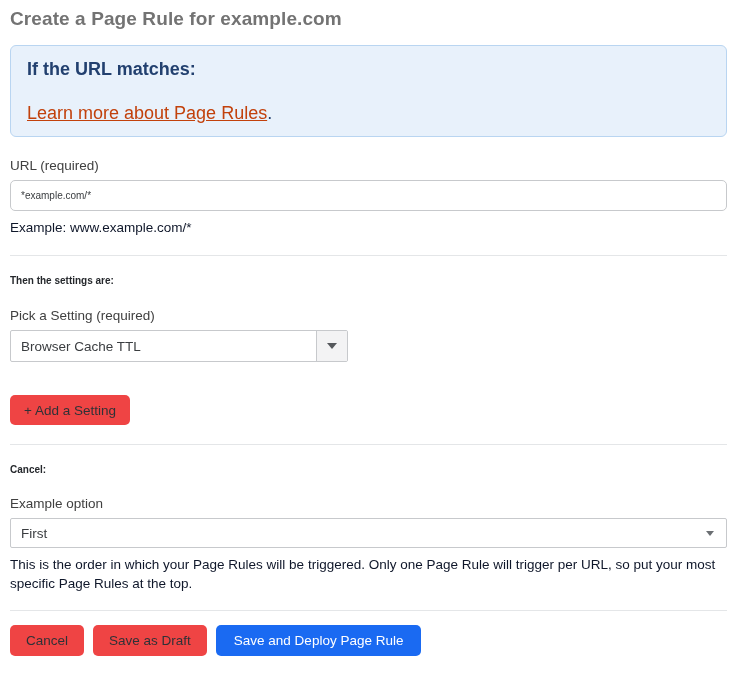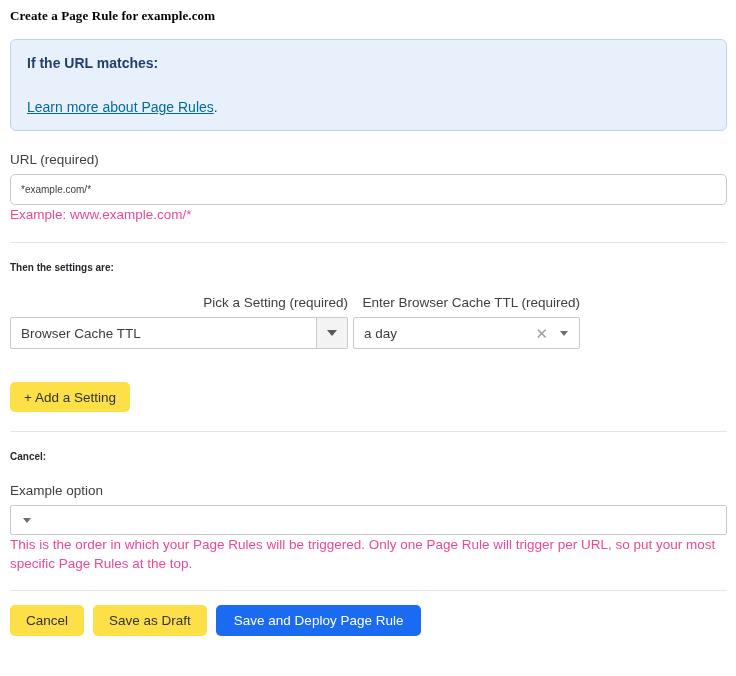--- a/index.html
+++ b/index.html
@@ -6,39 +6,38 @@
   html, body { background: #ffffff; }
   body {
     width: 736px;
     height: 676px;
     font-family: "Liberation Sans", "DejaVu Sans", sans-serif;
     color: #36393d;
     padding: 8px 9px 0 10px;
     overflow: hidden;
   }
   .page-title {
-    font-size: 13px;
+    font-size: 19px;
     font-weight: bold;
-    color: #000000;
+    color: #737373;
     letter-spacing: 0.1px;
-    font-family: Liberation Serif, serif;
   }
   .info-box {
     margin-top: 15px;
     background: #e8f1fb;
     border: 1px solid #b9d5f1;
     border-radius: 6px;
     padding: 12px 16px;
-    font-size: 14px;
+    font-size: 18px;
     line-height: 22px;
     color: #22406f;
   }
   .info-box .info-heading { font-weight: bold; }
   .info-link {
-    color: #0369a1;
+    color: #c2410c;
     text-decoration: underline;
     cursor: pointer;
   }
   .field-label {
     margin-top: 21px;
     font-size: 13.5px;
     color: #404040;
   }
   .text-input {
     display: block;
@@ -48,41 +47,41 @@
     border: 1px solid #c7c9cc;
     border-radius: 5px;
     padding: 0 10px;
     font-family: "Liberation Sans", "DejaVu Sans", sans-serif;
     font-size: 10px;
     color: #3a3d40;
     outline: none;
     background: #fff;
   }
   .helper-text {
-    font-size: 13.5px;
-    color: #ec4899;
+    margin-top: 7px;
+    font-size: 13.5px;
+    color: #0f172a;
     line-height: 19px;
   }
   .divider {
     border: none;
     border-top: 1px solid #e4e6e8;
     margin: 17px 0 0 0;
   }
   .section-heading {
     margin-top: 19px;
     font-size: 10px;
     font-weight: bold;
     color: #25282c;
   }
   .settings-row {
     display: flex;
-    gap: 5px;
+    gap: 18px;
     align-items: flex-start;
     margin-top: 1px;
-    text-align: right;
   }
   .col-setting { width: 338px; }
   .col-ttl { width: 227px; }
   .select-box {
     margin-top: 7px;
     height: 32px;
     border: 1px solid #c7c9cc;
     border-radius: 2px;
     background: #fff;
     display: flex;
@@ -136,21 +135,21 @@
     justify-content: center;
     height: 31px;
     border: none;
     border-radius: 5px;
     padding: 0 16px;
     font-family: "Liberation Sans", "DejaVu Sans", sans-serif;
     font-size: 13.5px;
     cursor: pointer;
   }
   .btn-gray {
-    background: #fde047;
+    background: #ef4444;
     color: #2f3237;
   }
   .btn-blue {
     background: #1a6af2;
     color: #ffffff;
     padding: 0 18px;
   }
   .add-setting-btn {
     margin-top: 33px;
     height: 30px;
@@ -192,40 +191,31 @@
 <div class="settings-row">
   <div class="col-setting">
     <div class="field-label">Pick a Setting (required)</div>
     <div class="select-box">
       <div class="select-value">Browser Cache TTL</div>
       <div class="select-arrow-cell">
         <span class="tri-down"></span>
       </div>
     </div>
   </div>
-  <div class="col-ttl">
-    <div class="field-label">Enter Browser Cache TTL (required)</div>
-    <div class="select-box">
-      <div class="select-value">a day</div>
-      <div class="select-icons">
-        <span class="clear-x">✕</span>
-        <span class="tri-down small"></span>
-      </div>
-    </div>
-  </div>
 </div>
 
 <button class="btn btn-gray add-setting-btn">+ Add a Setting</button>
 
 <hr class="divider div-after-settings">
 
 <h2 class="section-heading">Cancel:</h2>
 
 <div class="field-label">Example option</div>
 <div class="select-box order-select">
+  <div class="select-value">First</div>
   <div class="select-icons">
     <span class="tri-down small"></span>
   </div>
 </div>
 <div class="helper-text">This is the order in which your Page Rules will be triggered. Only one Page Rule will trigger per URL, so put your most specific Page Rules at the top.</div>
 
 <hr class="divider div-after-order">
 
 <div class="footer-row">
   <button class="btn btn-gray">Cancel</button>

